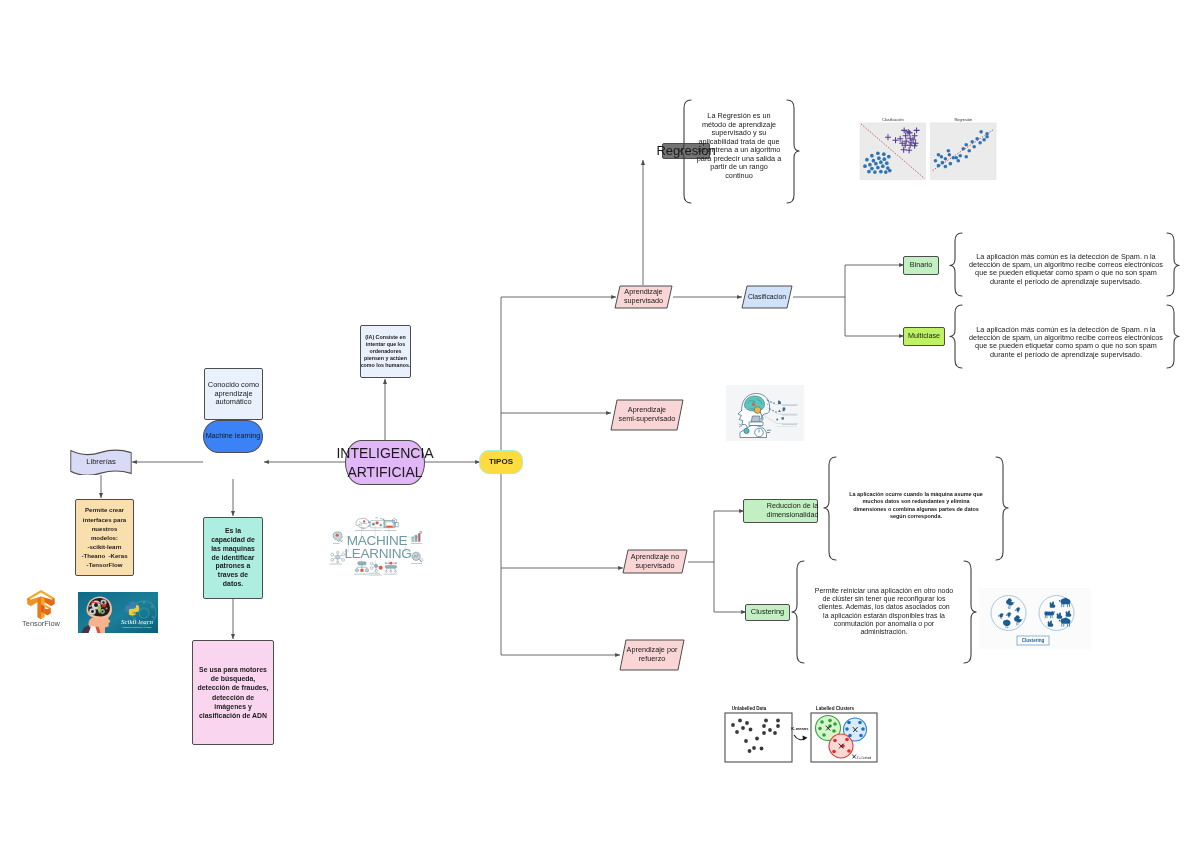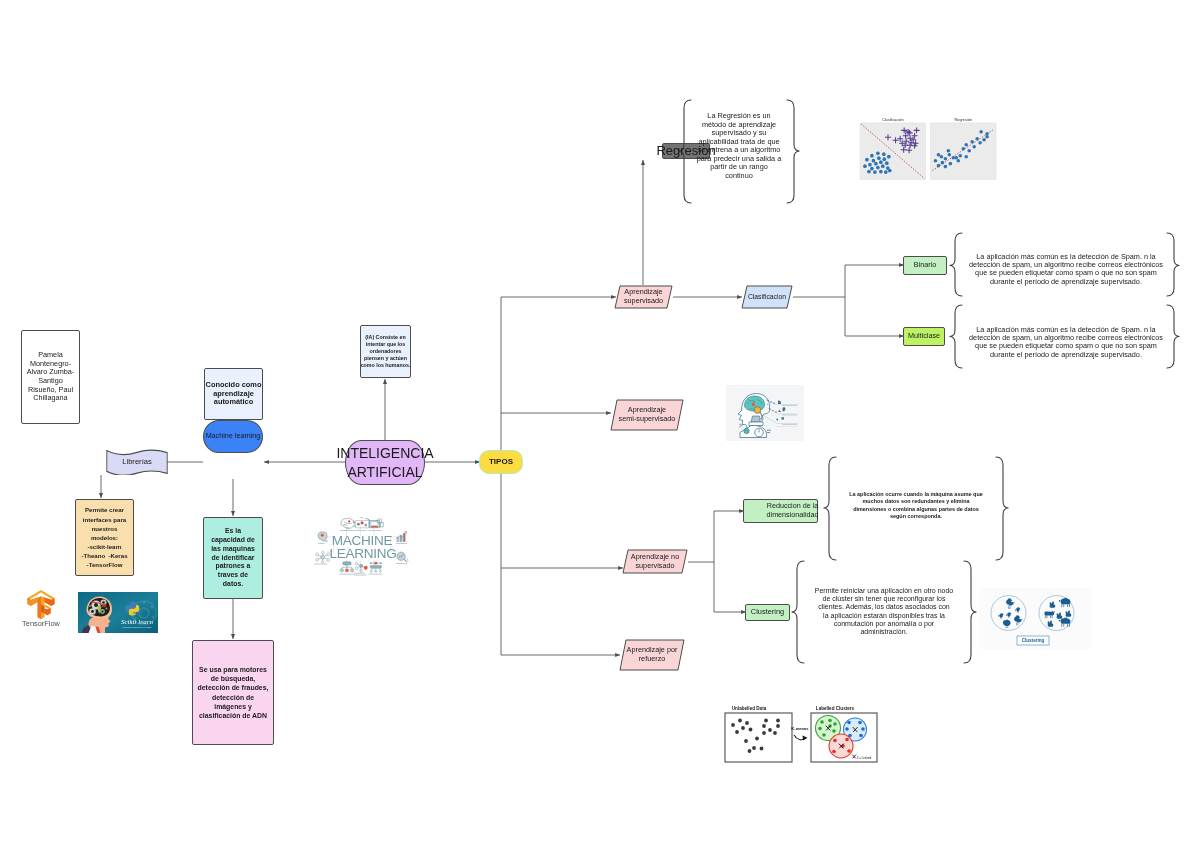--- a/index.html
+++ b/index.html
@@ -12,45 +12,45 @@
         border:1px solid #4d4d4d;color:#1a1a1a;line-height:1.18;}
   .node span{display:block;padding:0;white-space:pre;}
   .rect{border-radius:2px;}
   .oval{border-radius:16px / 50%;}
   .para{border:none;}
   .pbg{position:absolute;left:0;top:0;width:100%;height:100%;}
   .node > span{position:relative;z-index:2;}
 
   
   #n-authors{left:21px;top:330px;width:59px;height:94px;background:#fff;font-size:7.25px;line-height:1.175;}
-  #n-conocido{left:204px;top:368px;width:59px;height:52px;background:#e9f1fd;font-size:7.4px;font-weight:bold;}
+  #n-conocido{left:204px;top:368px;width:59px;height:52px;background:#e9f1fd;font-size:7.4px;}
   #n-ml{left:203px;top:420px;width:60px;height:33px;background:#3b82f6;font-size:7.2px;}
-  #n-librerias{left:70px;top:449px;width:62px;height:26px;font-size:7.6px;border:none;margin-left:36px;}
+  #n-librerias{left:70px;top:449px;width:62px;height:26px;font-size:7.6px;border:none;}
   #n-librerias-detail{left:75px;top:499px;width:59px;height:77px;background:#fadfae;font-size:6.1px;font-weight:bold;line-height:1.51;}
   #n-capacidad{left:203px;top:517px;width:60px;height:82px;background:#aeeee0;font-size:6.9px;font-weight:bold;line-height:1.28;}
   #n-usos{left:192px;top:640px;width:82px;height:105px;background:#fad5ef;font-size:6.9px;font-weight:bold;line-height:1.35;}
   #n-ia{left:345px;top:440px;width:80px;height:45px;background:#e2b7f7;font-size:14px;line-height:1.3;}
   #n-iadef{left:360px;top:325px;width:51px;height:53px;background:#e9f1fd;font-size:5.3px;font-weight:bold;line-height:1.29;}
   #n-tipos{left:479px;top:450px;width:44px;height:24px;background:#fcdc3f;font-size:8px;font-weight:bold;
            border-radius:10px;border:1.2px solid #a9edd2;}
   #n-regresion{left:622px;top:143px;width:48px;height:16px;background:#737373;font-size:13px;margin-left:40px;}
   #n-clasificacion{left:741px;top:285px;width:52px;height:24px;font-size:6.8px;}
-  #n-binario{left:903px;top:256px;width:44px;height:19px;background:#c2f0c2;font-size:7.2px;}
+  #n-binario{left:903px;top:256px;width:36px;height:19px;background:#c2f0c2;font-size:7.2px;}
   #n-multiclase{left:903px;top:327px;width:42px;height:19px;background:#bef264;font-size:7.2px;}
   #n-supervisado{left:614px;top:285px;width:59px;height:24px;font-size:7.25px;line-height:1.22;}
   #n-semi{left:610px;top:399px;width:74px;height:32px;font-size:7.25px;line-height:1.22;}
   #n-nosup{left:622px;top:549px;width:66px;height:25px;font-size:7.25px;line-height:1.22;}
   #n-refuerzo{left:619px;top:639px;width:66px;height:32px;font-size:7.25px;line-height:1.22;}
   #n-reduccion{left:743px;top:499px;width:75px;height:24px;background:#c2f0c2;font-size:7.2px;line-height:1.2;padding-left:24px;}
   #n-clustering{left:745px;top:604px;width:45px;height:17px;background:#c2f0c2;font-size:7.4px;}
 
   .imgbox{position:absolute;}
   #img-clasreg{left:859px;top:114px;}
   #img-semi{left:726px;top:385px;}
-  #img-mlinfo{left:308px;top:515px;}
+  #img-mlinfo{left:323px;top:515px;}
   #img-tf{left:22px;top:587px;}
   #img-sk{left:78px;top:592px;font-style:italic;}
   #img-cluster{left:979px;top:588px;}
   #img-kmeans{left:716px;top:704px;}
   .km-title{font-family:"Liberation Sans",sans-serif;font-size:4.6px;font-weight:bold;fill:#1a1a1a;}
   .km-arrow{font-family:"Liberation Sans",sans-serif;font-size:4.1px;font-weight:bold;fill:#1a1a1a;}
   .km-legend{font-family:"Liberation Sans",sans-serif;font-size:2.6px;fill:#1a1a1a;}
   .cl-word{font-family:"Liberation Sans",sans-serif;font-size:4.6px;font-weight:bold;fill:#1b5d92;}
   .tf-word{font-family:"Liberation Sans",sans-serif;font-size:7.4px;fill:#43505c;}
   .sk-word{font-family:"Liberation Serif",serif;font-size:7px;fill:#ffffff;}
@@ -109,28 +109,20 @@
       <path d="M845,265 L904,265" marker-end="url(#ar)"></path>
       <path d="M845,336 L904,336" marker-end="url(#ar)"></path>
 
       <path d="M688,562 L714,562"></path>
       <path d="M714,511 L714,612"></path>
       <path d="M714,511 L744,511" marker-end="url(#ar)"></path>
       <path d="M714,612 L746,612" marker-end="url(#ar)"></path>
     </g>
   </svg>
 
-  <div class="node rect" id="n-authors">
-      <span>Pamela
-Montenegro-
-Alvaro Zumba-
-Santigo
-Risueño, Paul
-Chillagana</span>
-    </div>
   <div class="node rect" id="n-conocido">
       <span>Conocido como
 aprendizaje
 automático</span>
     </div>
   <div class="node oval" id="n-ml">
       <span>Machine learning</span>
     </div>
   <div class="node" id="n-librerias">
     <svg class="pbg" viewBox="0 0 62 20" preserveAspectRatio="none">

